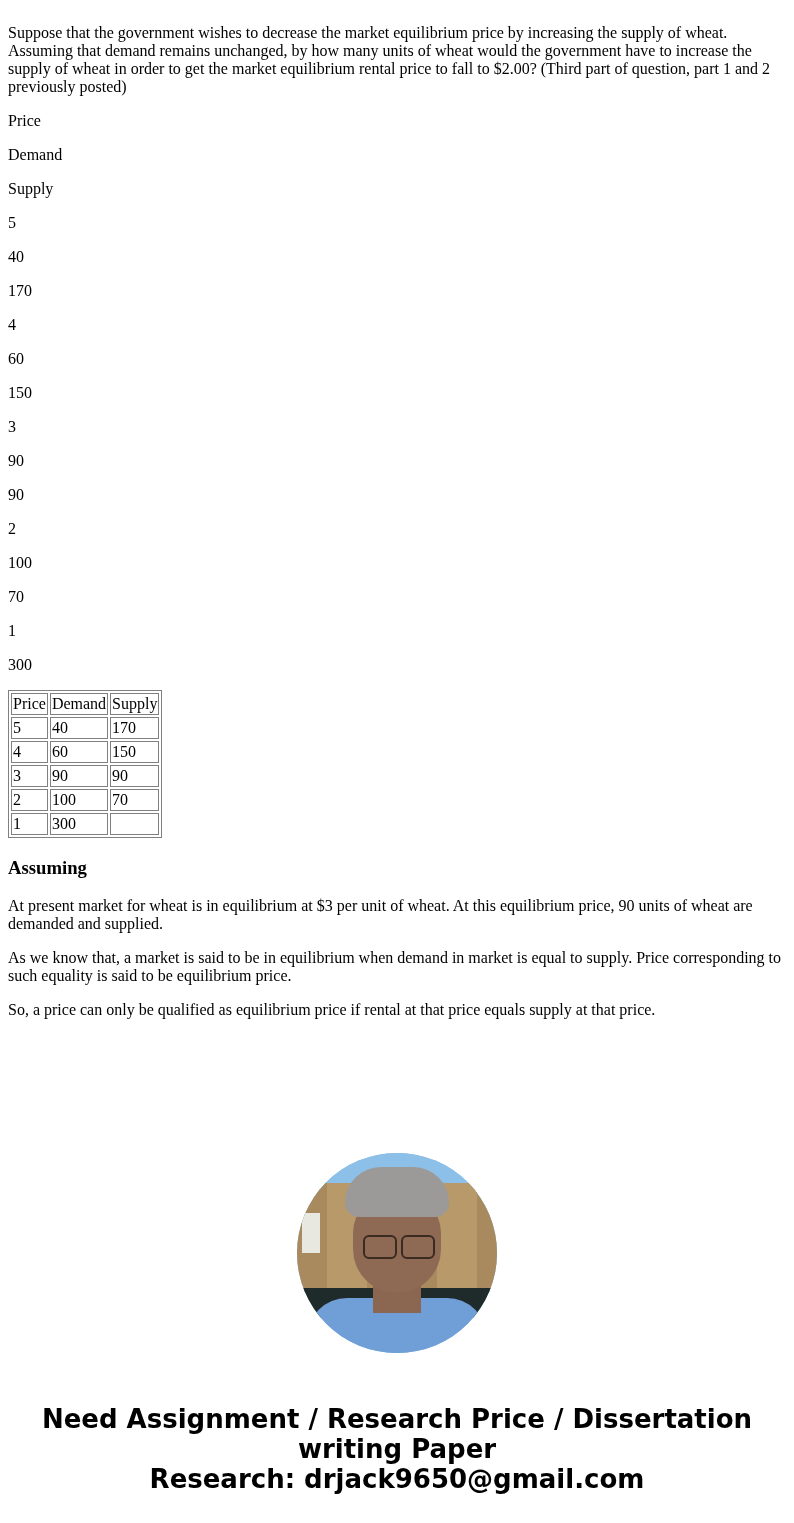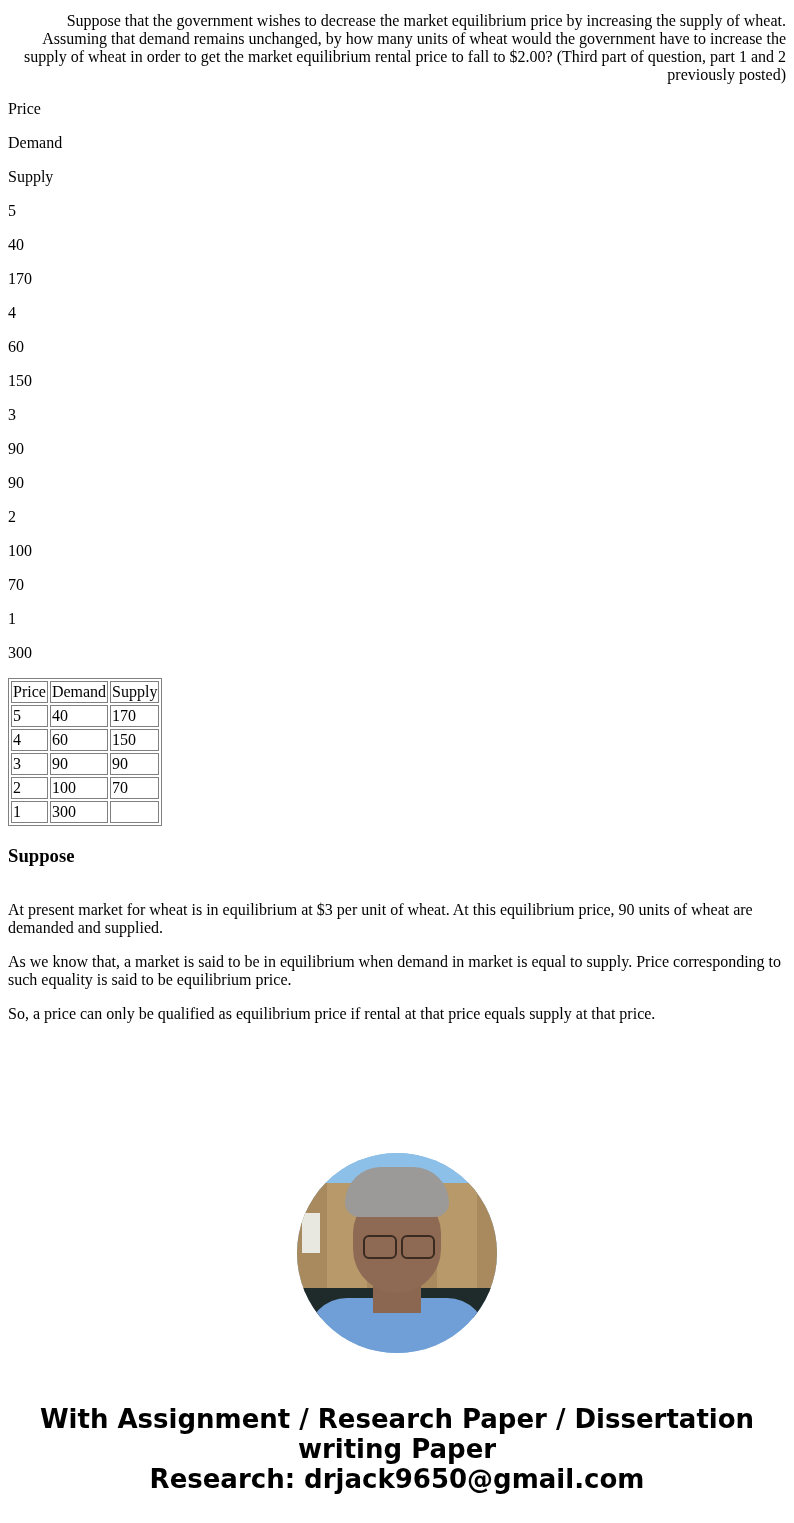--- a/index.html
+++ b/index.html
@@ -7,21 +7,21 @@
       width: 794px;
       height: 1523px;
       overflow: hidden;
       font-family: "Liberation Serif", "DejaVu Serif", serif;
       font-size: 16px;
       line-height: 18px;
       color: #000000;
       position: relative;
     }
     .page { padding: 0 8px; }
-    .question { margin: 12px 0 16px 0; text-align: right; }
+    .question { margin: 24px 0 16px 0; }
     .loose p { margin: 16px 0; }
     .loose p:first-child { margin-top: 0; }
     table.data {
       border: 1px solid #808080;
       border-spacing: 2px;
       border-collapse: separate;
       margin: 0 0 0 0;
     }
     table.data td, table.data th {
       border: 1px solid #808080;
@@ -34,21 +34,21 @@
     h3.solution-heading {
       font-size: 18.7px;
       font-weight: bold;
       margin: 19px 0 18px 0;
       line-height: 22px;
     }
     .answer {
       height: 261px;
       overflow: hidden;
     }
-    .answer p { margin: 16px 0 16px 0; }
+    .answer p { margin: 0 0 16px 0; }
     .photo-wrap {
       position: absolute;
       left: 297px;
       top: 1153px;
       width: 200px;
       height: 200px;
       border-radius: 50%;
       overflow: hidden;
       background: #7fb0dc;
     }
@@ -132,21 +132,21 @@
       <td>70</td>
     </tr>
     <tr>
       <td>1</td>
       <td>300</td>
       <td></td>
     </tr>
   </tbody>
     </table>
 
-  <h3 class="solution-heading">Suppose</h3>
+  <h3 class="solution-heading">Assuming</h3>
 
   <div class="answer">
     <p>At present market for wheat is in equilibrium at $3 per unit of wheat. At this equilibrium price, 90 units of wheat are demanded and supplied.</p>
     <p>As we know that, a market is said to be in equilibrium when demand in market is equal to supply. Price corresponding to such equality is said to be equilibrium price.</p>
     <p>So, a price can only be qualified as equilibrium price if rental at that price equals supply at that price.</p>
   </div>
 </div>
 
 <div class="photo-wrap" title="author-portrait">
   <div class="sky"></div>
@@ -157,16 +157,16 @@
   <div class="dark"></div>
   <div class="shirt"></div>
   <div class="neck"></div>
   <div class="face"></div>
   <div class="hair"></div>
   <div class="glasses-l"></div>
   <div class="glasses-r"></div>
 </div>
 
 <div class="footer">
-  <div>With Assignment / Research Paper / Dissertation</div>
+  <div>Need Assignment / Research Price / Dissertation</div>
   <div>writing Paper</div>
   <div>Research: drjack9650@gmail.com</div>
 </div>
 
 </body></html>

